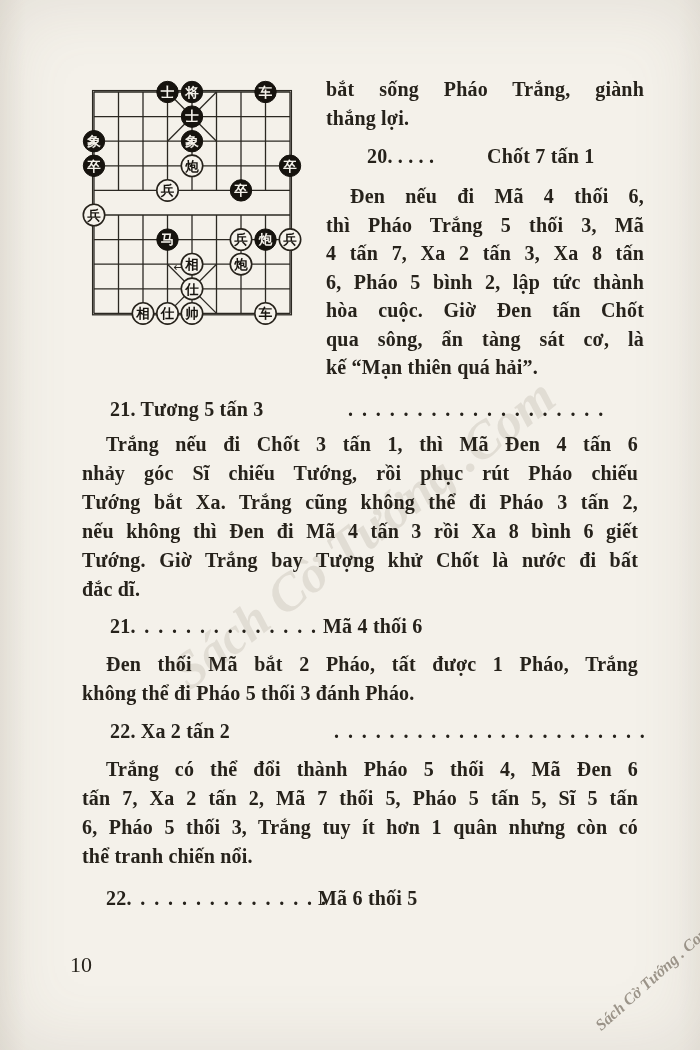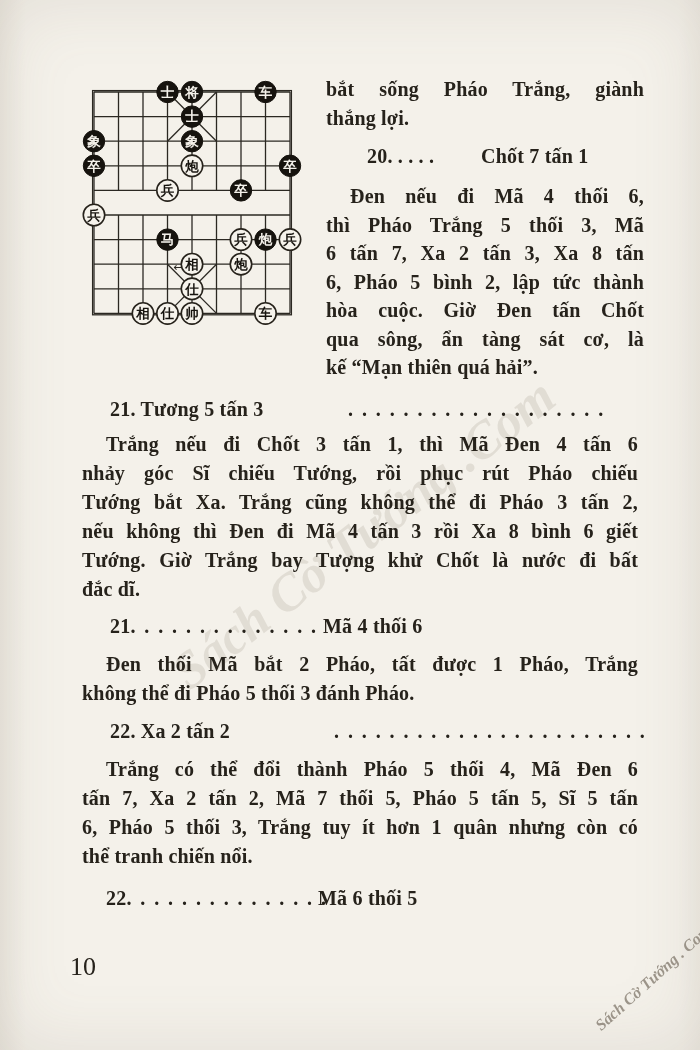--- a/index.html
+++ b/index.html
@@ -13,21 +13,21 @@
     color:#26221b;
   }
   .tl{
     position:absolute;font-size:20px;line-height:25px;letter-spacing:0.2px;
     color:#26221b;white-space:normal;font-weight:bold;
   }
   .j{text-align:justify;text-align-last:justify;}
   .in{text-indent:24px;}
   .mv span{position:absolute;white-space:nowrap;}
   .dots{word-spacing:3.5px;}
-  .pagenum{position:absolute;font-size:26px;color:#26221b;}
+  .pagenum{position:absolute;font-size:22px;color:#26221b;}
   .wm-center{
     position:absolute;left:118px;top:408px;width:490px;height:250px;
     display:flex;align-items:center;justify-content:center;
     transform:rotate(-38deg);transform-origin:50% 50%;
     font-style:italic;font-weight:bold;font-size:52px;white-space:nowrap;
     color:rgba(158,150,136,0.22);pointer-events:none;
   }
   .wm-corner{
     position:absolute;left:548px;top:918px;width:210px;height:120px;
     display:flex;align-items:center;justify-content:center;
@@ -176,26 +176,26 @@
         <circle cx="187.5" cy="234.4" r="10.7" class="pc-white"></circle>
         <text x="187.5" y="239.20000000000002" class="pt pt-white">车</text>
       </g>
     </svg>
 
   <div class="tl j" style="left:326px;top:77px;width:318px;">bắt sống Pháo Trắng, giành</div>
   <div class="tl" style="left:326px;top:106px;width:318px;">thắng lợi.</div>
 
   <div class="tl mv" style="left:326px;top:144px;width:318px;height:25px;">
     <span style="left:41px;">20. . . . .</span>
-    <span style="left:155px;text-align:right;">Chốt 7 tấn 1</span>
+    <span style="left:161px;text-align:right;">Chốt 7 tấn 1</span>
   </div>
 
   <div class="tl j in" style="left:326px;top:184px;width:318px;">Đen nếu đi Mã 4 thối 6,</div>
   <div class="tl j" style="left:326px;top:213px;width:318px;">thì Pháo Trắng 5 thối 3, Mã</div>
-  <div class="tl j" style="left:326px;top:241px;width:318px;">6 tấn 7, Xa 2 tấn 3, Xa 8 tấn</div>
+  <div class="tl j" style="left:326px;top:241px;width:318px;">4 tấn 7, Xa 2 tấn 3, Xa 8 tấn</div>
   <div class="tl j" style="left:326px;top:270px;width:318px;">6, Pháo 5 bình 2, lập tức thành</div>
   <div class="tl j" style="left:326px;top:298px;width:318px;">hòa cuộc. Giờ Đen tấn Chốt</div>
   <div class="tl" style="left:326px;top:355px;width:318px;">kế “Mạn thiên quá hải”.</div>
   <div class="tl j" style="left:326px;top:327px;width:318px;">qua sông, ẩn tàng sát cơ, là</div>
 
   <div class="tl mv" style="left:82px;top:397px;width:556px;height:25px;">
     <span style="left:28px;">21. Tương 5 tấn 3</span>
     <span class="dots" style="left:266px;">. . . . . . . . . . . . . . . . . . .</span>
   </div>
 

